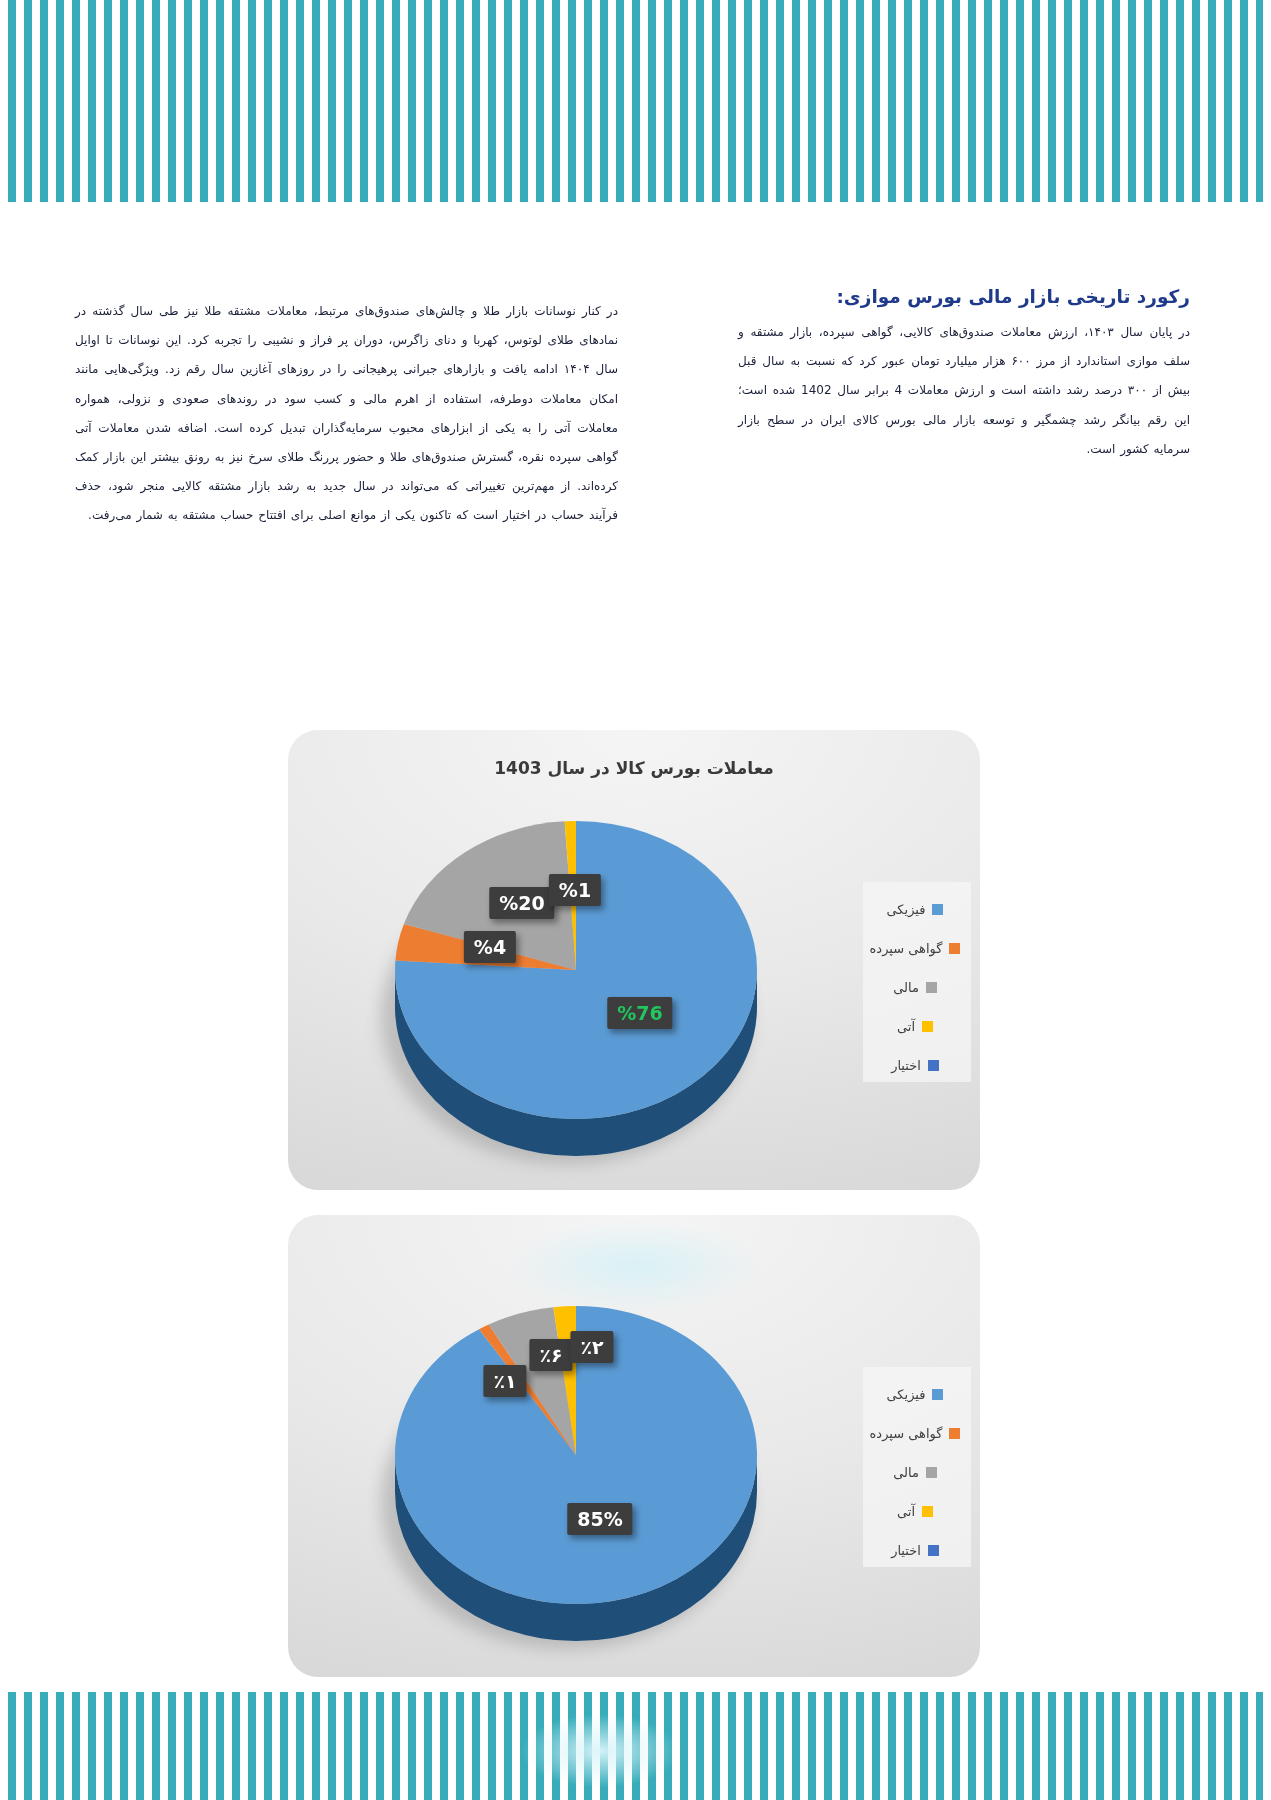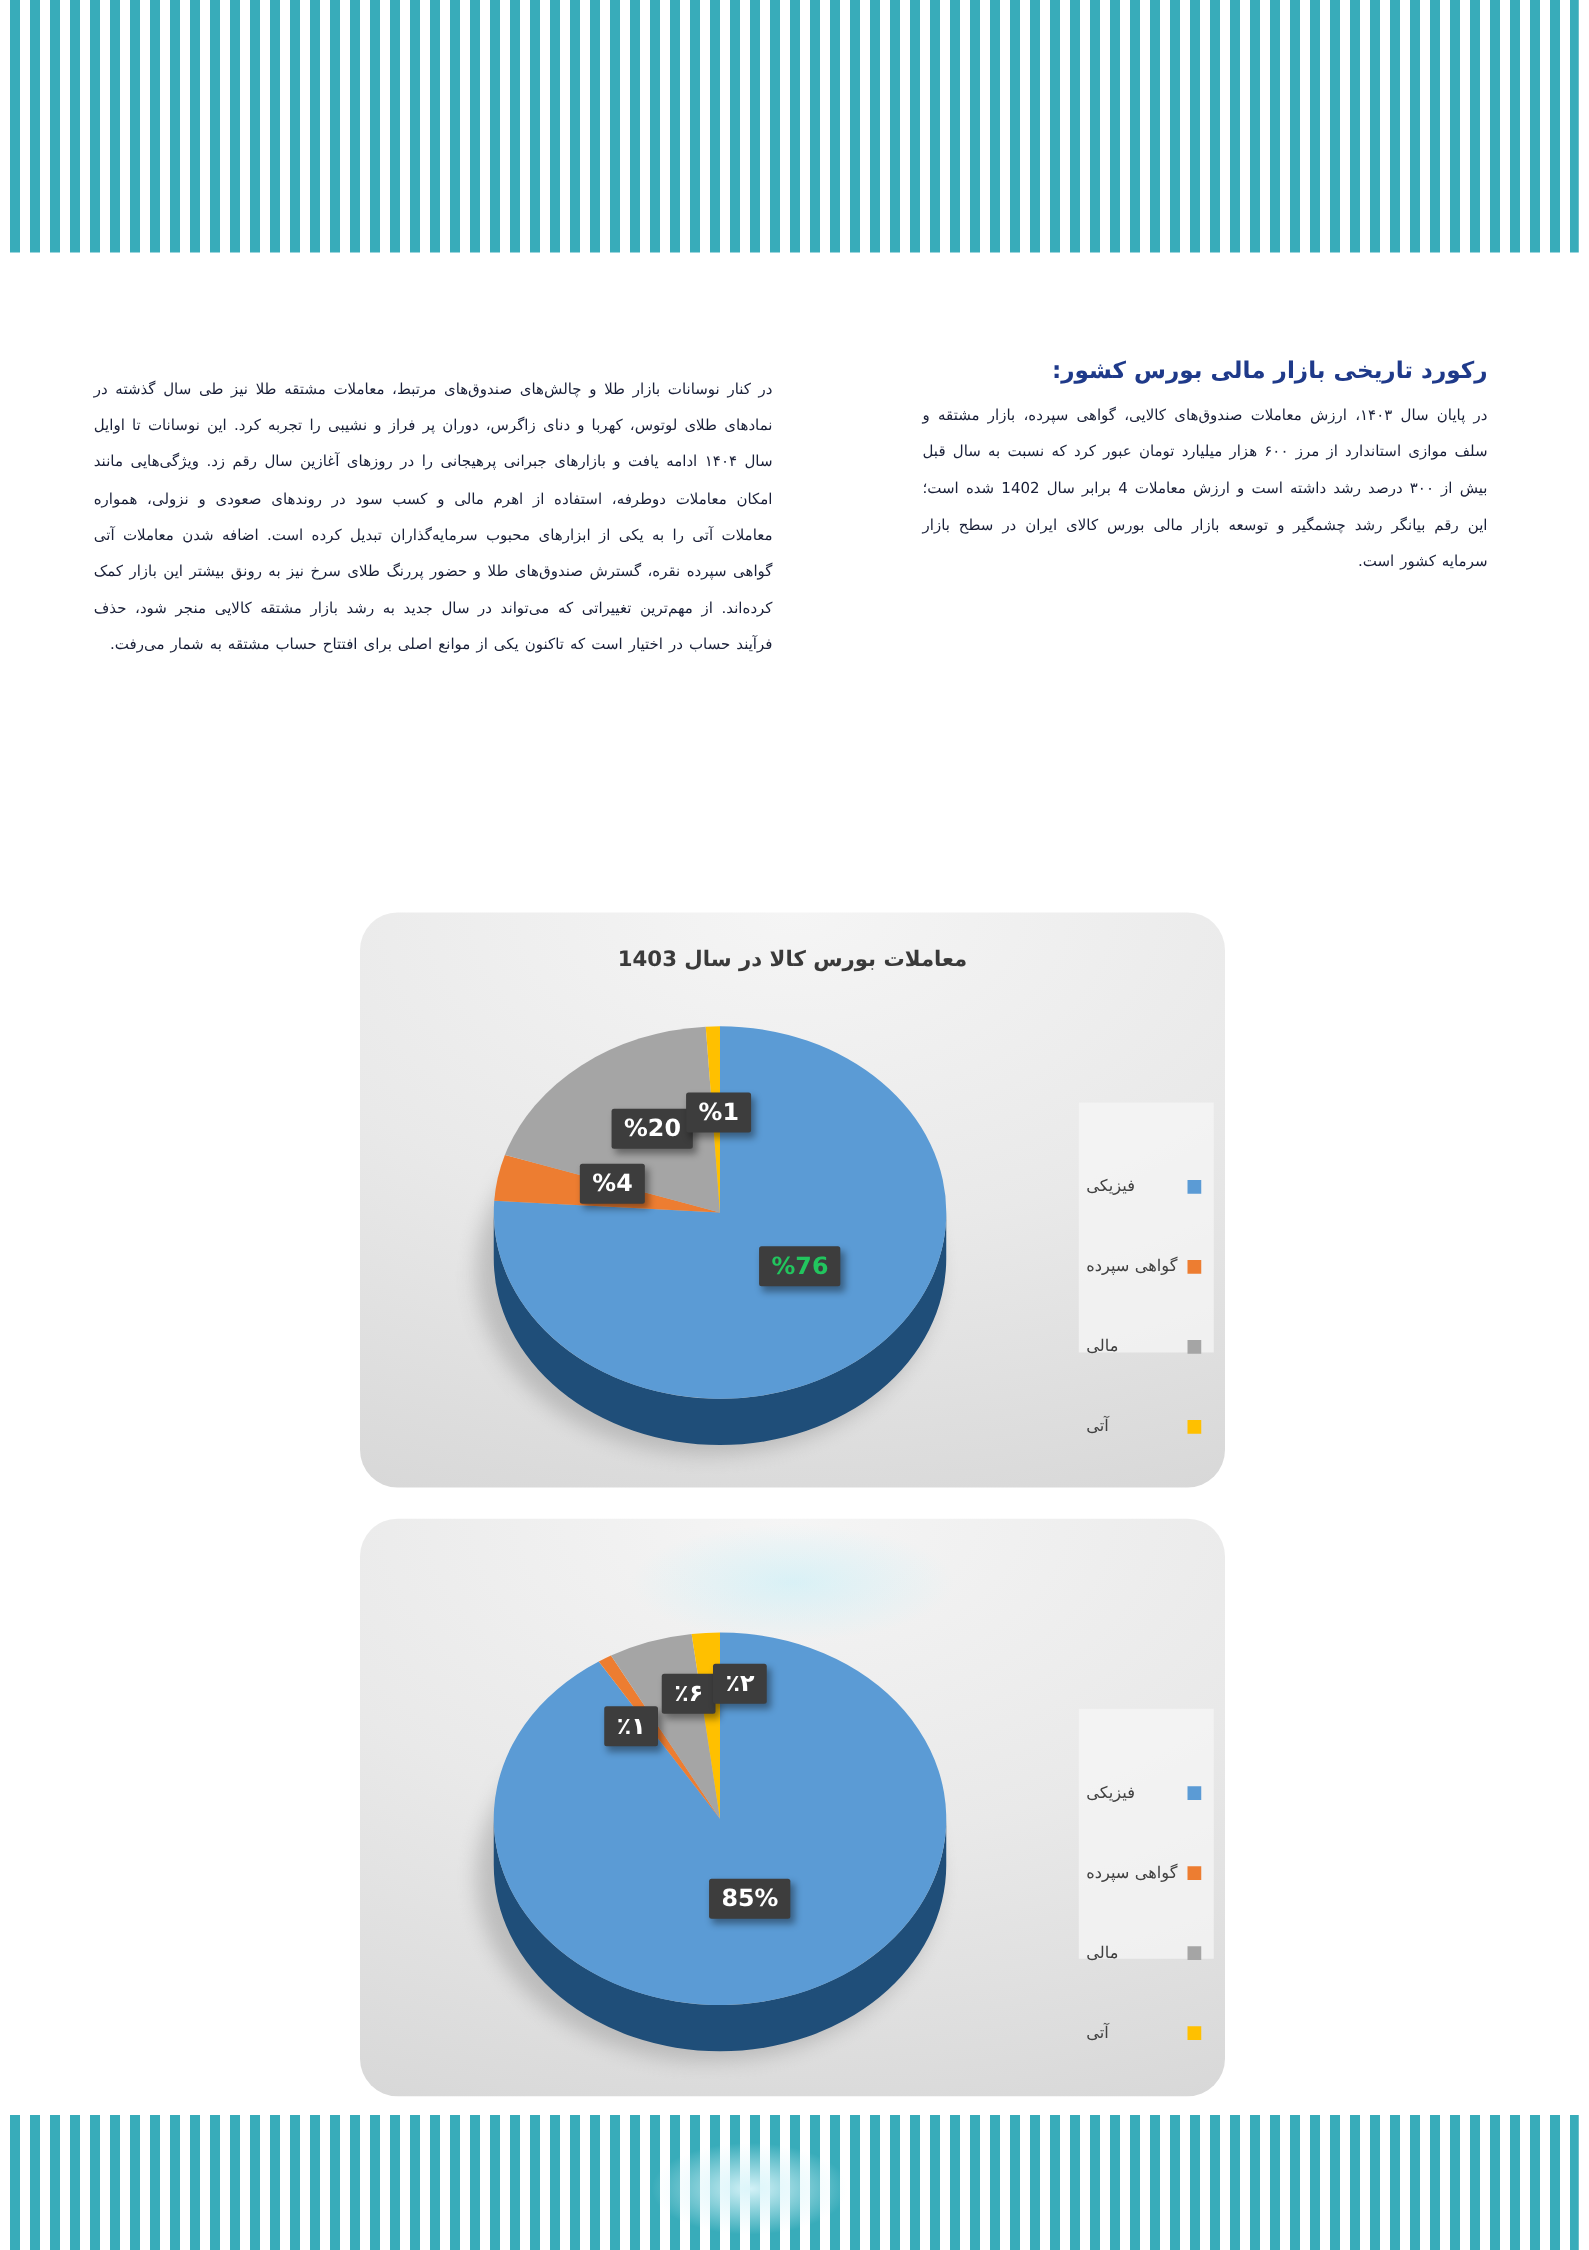--- a/index.html
+++ b/index.html
@@ -56,33 +56,33 @@
     font-size:19px;font-weight:bold;white-space:nowrap;
   }
   .dlabel span{display:inline-block;}
   .chart-legend{
     position:absolute;left:575px;top:152px;width:108px;height:200px;
     background:rgba(245,245,245,.75);
     box-sizing:border-box;padding:15px 10px 0 6px;
     list-style:none;margin:0;
   }
   .legend-item{
-    display:flex;align-items:center;justify-content:space-between;
-    direction:ltr;gap:7px;height:24px;margin-bottom:15px;margin-top:40px;
+    display:flex;align-items:center;justify-content:center;
+    direction:ltr;gap:7px;height:24px;margin-bottom:15px;
   }
   .legend-label{font-size:13px;direction:rtl;white-space:nowrap;}
   .legend-swatch{width:11px;height:11px;flex:0 0 11px;display:inline-block;}
 </style>
 </head>
 <body>
 
 <div class="stripes top"></div>
 
 <div class="col col-right">
-  <h2 style="color: rgb(31, 58, 138);">رکورد تاریخی بازار مالی بورس کشور:</h2>
+  <h2 style="color: rgb(31, 58, 138);">رکورد تاریخی بازار مالی بورس موازی:</h2>
   <p style="color: rgb(26, 32, 56);">در پایان سال ۱۴۰۳، ارزش معاملات صندوق‌های کالایی، گواهی سپرده، بازار مشتقه و سلف موازی استاندارد از مرز ۶۰۰ هزار میلیارد تومان عبور کرد که نسبت به سال قبل بیش از ۳۰۰ درصد رشد داشته است و ارزش معاملات 4 برابر سال 1402 شده است؛ این رقم بیانگر رشد چشمگیر و توسعه بازار مالی بورس کالای ایران در سطح بازار سرمایه کشور است.</p>
 </div>
 
 <div class="col col-left">
   <p style="color: rgb(26, 32, 56);">در کنار نوسانات بازار طلا و چالش‌های صندوق‌های مرتبط، معاملات مشتقه طلا نیز طی سال گذشته در نمادهای طلای لوتوس، کهربا و دنای زاگرس، دوران پر فراز و نشیبی را تجربه کرد. این نوسانات تا اوایل سال ۱۴۰۴ ادامه یافت و بازارهای جبرانی پرهیجانی را در روزهای آغازین سال رقم زد. ویژگی‌هایی مانند امکان معاملات دوطرفه، استفاده از اهرم مالی و کسب سود در روندهای صعودی و نزولی، همواره معاملات آتی را به یکی از ابزارهای محبوب سرمایه‌گذاران تبدیل کرده است. اضافه شدن معاملات آتی گواهی سپرده نقره، گسترش صندوق‌های طلا و حضور پررنگ طلای سرخ نیز به رونق بیشتر این بازار کمک کرده‌اند. از مهم‌ترین تغییراتی که می‌تواند در سال جدید به رشد بازار مشتقه کالایی منجر شود، حذف فرآیند حساب در اختیار است که تاکنون یکی از موانع اصلی برای افتتاح حساب مشتقه به شمار می‌رفت.</p>
 </div>
 
 <section class="chart-panel p0">
   <h3 class="chart-title" style="color: rgb(58, 58, 58);">معاملات بورس کالا در سال 1403</h3>
 <svg viewBox="0 0 692 460" class="pie-svg">

